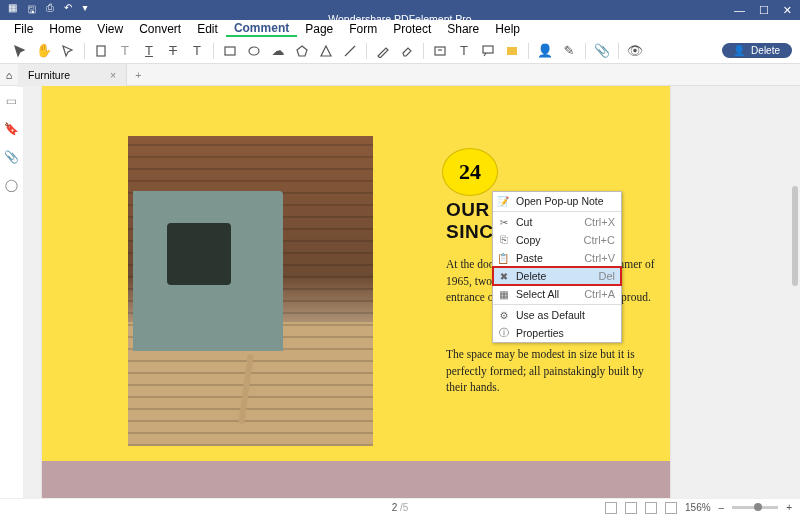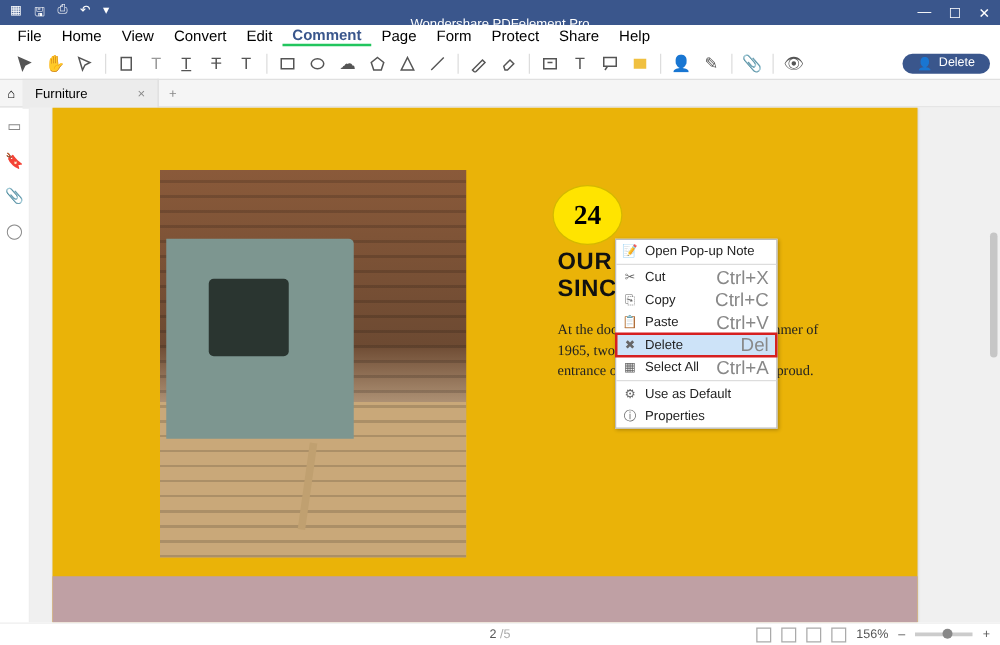--- a/index.html
+++ b/index.html
@@ -20,42 +20,42 @@
 .tool svg { width:14px; height:14px; stroke:#555; fill:none; stroke-width:1.2; }
 .user-pill { margin-left:auto; background:#3a568c; color:#fff; padding:2px 12px; border-radius:11px; font-size:10px; display:flex; gap:5px; align-items:center;}
 .tabbar { height:22px; display:flex; align-items:center; background:#f5f5f5; border-bottom:1px solid #e0e0e0; font-size:10.5px;}
 .tabbar .home-ic{width:18px;text-align:center;}
 .tab { display:flex; align-items:center; gap:40px; padding:12px 10px; background:#ececec; height:100%; border-right:1px solid #ddd;}
 .tab-close{color:#888;cursor:pointer;}
 .tab-add{padding:0 8px;color:#888;cursor:pointer;}
 .sidepanel { position:absolute; left:0; top:86px; width:24px; bottom:18px; border-right:1px solid #eee; display:flex; flex-direction:column; gap:14px; padding-top:8px; align-items:center;}
 .sidepanel div{font-size:12px;color:#888;cursor:pointer;}
 .canvas-area{ position:absolute; left:24px; right:0; top:86px; bottom:18px; background:#f0f0f0; overflow:hidden;}
-.page { position:absolute; left:18px; top:0; width:692px; height:420px; background:#eab308; box-shadow:0 0 2px rgba(0,0,0,0.15);text-decoration:underline;}
+.page { position:absolute; left:18px; top:0; width:628px; height:420px; background:#fde047; box-shadow:0 0 2px rgba(0,0,0,0.15);text-decoration:underline;}
 .pink-band{position:absolute; left:0; bottom:0; width:100%; height:45px; background:#bfa0a4;}
 .photo{position:absolute;left:86px;top:50px;width:245px;height:310px;background:linear-gradient(180deg,#8a5a3a 0%,#6d4a32 45%,#d8c0a0 70%,#caa77d 100%);overflow:hidden;}
 .photo::before{content:'';position:absolute;inset:0;background:
  repeating-linear-gradient(0deg,rgba(0,0,0,0.15) 0 2px,transparent 2px 12px),
  linear-gradient(180deg,transparent 60%, #c9a879 60%);}
 .couch{position:absolute;left:5px;top:55px;width:150px;height:160px;background:#7d9690;border-radius:0 4px 0 0;}
 .couch::after{content:'';position:absolute;left:34px;top:32px;width:64px;height:62px;background:#2a3530;border-radius:4px;}
 .leg{position:absolute;left:115px;bottom:22px;width:6px;height:70px;background:#c0a070;transform:rotate(8deg);}
 .annot{position:absolute;left:400px;top:62px;width:56px;height:48px;background:#ffe400;border:1.5px solid #d4b800;border-radius:50%;display:flex;align-items:center;justify-content:center;font-size:22px;font-weight:700;font-family:Georgia,serif;color:#000;}
 .heading{position:absolute;left:404px;top:113px;font-family:Georgia,serif;}
 .heading .line{font-size:19px;font-weight:700;letter-spacing:0.5px;color:#111;}
 .body-text{position:absolute;left:404px;width:210px;font-family:Georgia,serif;font-size:11.5px;color:#222;line-height:1.45;}
 .para1{top:170px;}
 .para2{top:260px;}
 .ctx-menu{position:absolute;left:450px;top:105px;width:130px;background:#fff;border:1px solid #bbb;font-size:10.5px;box-shadow:1px 1px 3px rgba(0,0,0,0.25);z-index:50;}
 .ctx-item{display:flex;align-items:center;height:18px;padding:0 6px 0 4px;gap:5px;}
 .ctx-item.hover{background:#cde3f8;}
 .ctx-item.del{outline:2px solid #d62020;outline-offset:-1px;}
 .ctx-ic{width:14px;height:14px;font-size:10px;color:#666;display:flex;align-items:center;justify-content:center;}
 .ctx-label{flex:1;color:#222;}
-.ctx-sc{color:#888;font-size:15px;}
+.ctx-sc{color:#888;font-size:11px;}
 .ctx-sep{height:1px;background:#ddd;margin:1px 0;}
 .statusbar{position:absolute;left:0;right:0;bottom:0;height:18px;display:flex;align-items:center;font-size:10px;color:#555;padding:0 8px;background:#fff;border-top:1px solid #eee;}
 .statusbar .center{position:absolute;left:50%;transform:translateX(-50%);}
 .statusbar .right{margin-left:auto;display:flex;gap:8px;align-items:center;}
 .statusbar .vb{width:12px;height:12px;border:1px solid #aaa;}
 .zoom-slider{width:46px;height:3px;background:#ccc;position:relative;}
 .zoom-slider::after{content:'';position:absolute;left:22px;top:-3px;width:8px;height:8px;border-radius:50%;background:#888;}
 .vscroll{position:absolute;right:2px;top:100px;width:6px;height:100px;background:#c6c6c6;border-radius:3px;}
 </style>
 </head>
@@ -221,20 +221,21 @@
     <div class="photo">
       <div class="couch"></div>
       <div class="leg"></div>
     </div>
     <div class="annot">24</div>
     <div class="heading">
       <div class="line">OUR</div>
       <div class="line">SINC</div>
     </div>
     <div class="body-text para1">At the door of a quaint Vancouver summer of 1965, two cabinetmakers stand at the entrance of their new factory. They're proud.</div>
+    <div class="body-text para2">The space may be modest in size but it is perfectly formed; all painstakingly built by their hands.</div>
 
     <div class="ctx-menu">
       <div class="ctx-item">
         <span class="ctx-ic">📝</span>
         <span class="ctx-label">Open Pop-up Note</span>
       </div>
       <div class="ctx-sep"></div>
       <div class="ctx-item">
         <span class="ctx-ic">✂</span>
         <span class="ctx-label">Cut</span>

